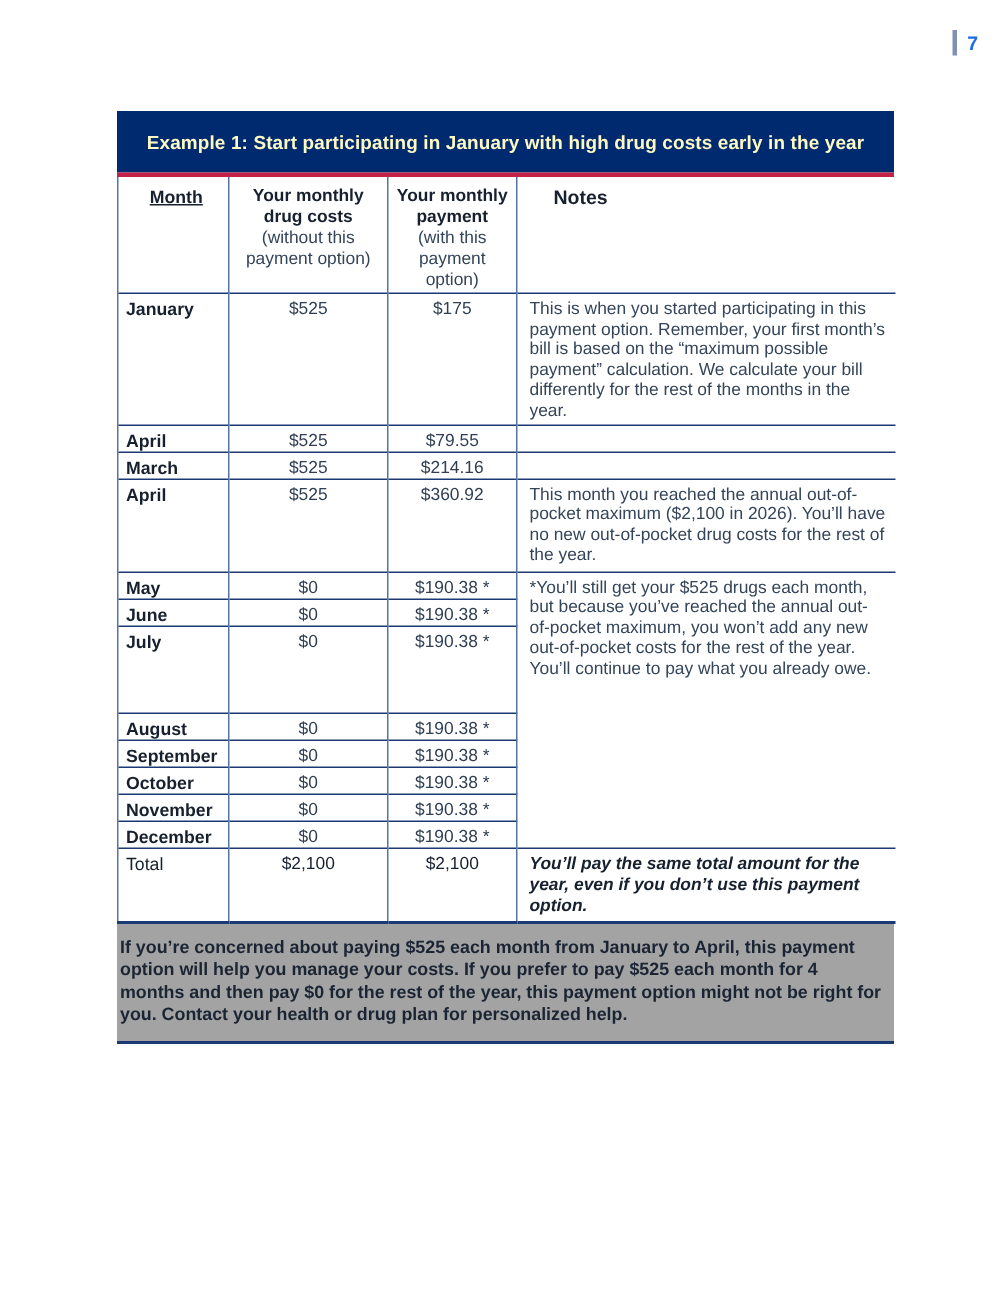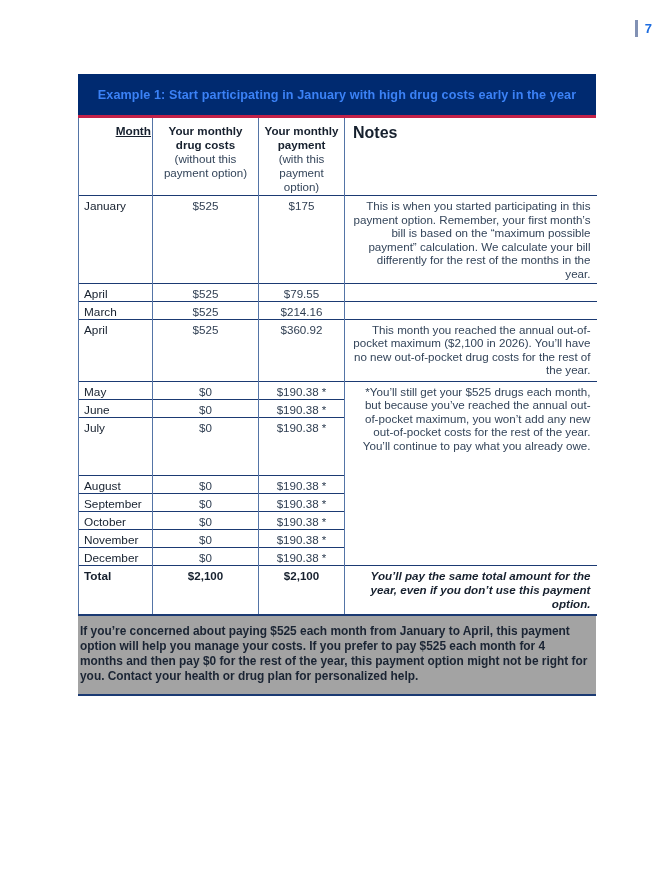--- a/index.html
+++ b/index.html
@@ -15,43 +15,43 @@
   .pn-bar { width:3px; height:17px; background:#8191b4; }
   .pn-num { color:#1e6de0; font-weight:bold; font-size:13px; }
 
   .content { position:absolute; left:78px; top:74px; width:518px; }
 
   .title-bar {
     background:#002a70; height:41px;
     display:flex; align-items:center; justify-content:center;
     padding:0 10px; box-sizing:border-box;
   }
-  .title-bar span { color:#3b82f6; font-weight:bold; font-size:12.6px; letter-spacing:0.1px; }
+  .title-bar span { color:#fef9c3; font-weight:bold; font-size:12.6px; letter-spacing:0.1px; }
   .red-rule { height:3px; background:#c32148; }
 
   table.payment-table { border-collapse:collapse; width:100%; table-layout:fixed; }
   .payment-table th, .payment-table td {
     vertical-align:top; border-left:1.5px solid #5474a6;
     font-size:11.6px; box-sizing:border-box;
   }
   .payment-table tbody td { border-top:1.6px solid #1b3a73; }
   .payment-table tr.row-total td { border-bottom:2px solid #1b3a73; }
 
   .payment-table th { padding-top:6px; color:#16202e; }
-  th.h-month { text-align:right; padding-left:5px; font-size:11.8px;text-decoration:underline; }
+  th.h-month { text-align:center; padding-left:5px; font-size:11.8px;text-decoration:underline; }
   th.h-center { text-align:center; padding-left:2px; padding-right:2px; }
-  th.h-notes { text-align:left; padding-left:8px; font-size:16px; }
+  th.h-notes { text-align:left; padding-left:24px; font-size:13px; }
   .th-b { display:block; font-weight:bold; line-height:14px; }
   .th-sub { display:block; font-weight:normal; line-height:14px; color:#34455a; }
 
-  td.month { font-weight:normal; padding:3px 2px 0 5px; color:#16202e; font-size:11.8px; }
+  td.month { font-weight:bold; padding:3px 2px 0 5px; color:#16202e; font-size:11.8px; }
   td.money { text-align:center; padding-top:3px; color:#2f3e52; }
-  td.note  { padding:3px 6px 2px 8px; line-height:13.6px; color:#34455a;text-align:right; }
+  td.note  { padding:3px 6px 2px 8px; line-height:13.6px; color:#34455a; }
 
-  tr.row-total td.month, tr.row-total td.money { font-weight:bold; color:#16202e; }
+  tr.row-total td.month, tr.row-total td.money { font-weight:normal; color:#16202e; }
   tr.row-total td.note { font-weight:bold; color:#16202e; line-height:14.4px;font-style:italic; }
 
   .rh-head{height:72px} .rh-jan{height:86px} .rh-sm{height:18px}
   .rh-apr{height:62px} .rh-jul{height:58px} .rh-total{height:46px}
 
   .footer-note {
     background:#a3a3a3; border-bottom:2.5px solid #1b3a73;
     font-weight:bold; font-size:11.9px; line-height:15.2px; color:#1a2433;
     padding:8px 8px 9px 2px;
   }

